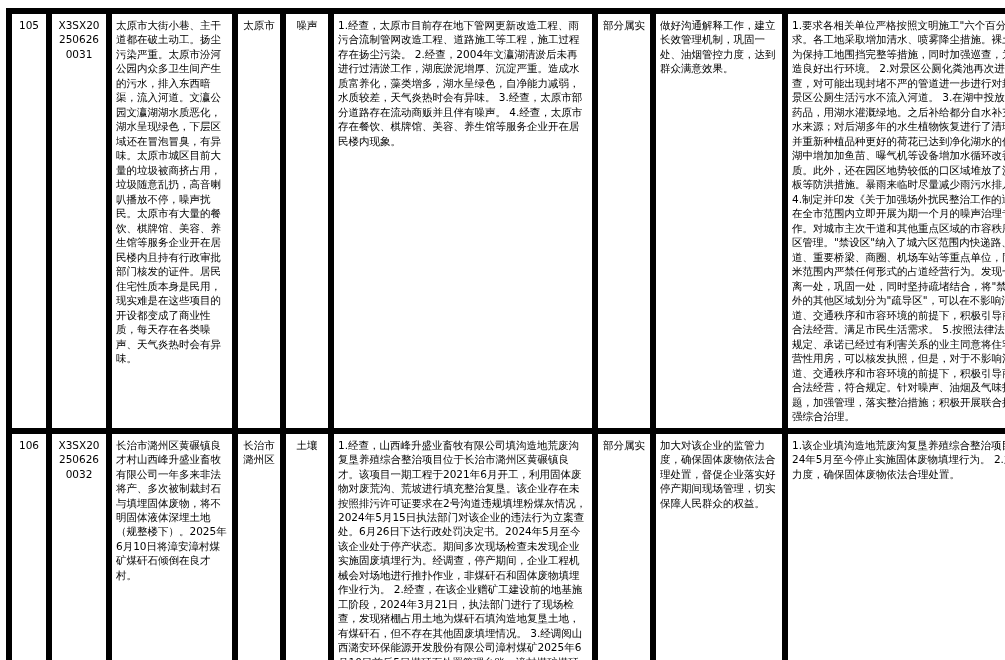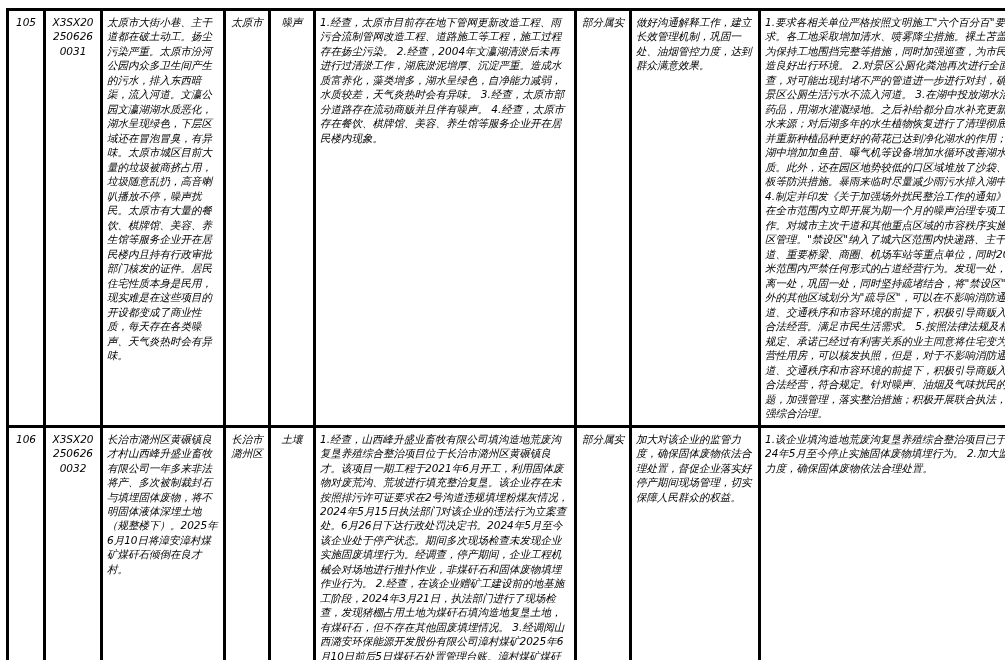--- a/index.html
+++ b/index.html
@@ -19,27 +19,26 @@
     padding: 8px 6px 6px 6px;
     overflow: hidden;
   }
   table.report {
     border-collapse: collapse;
     table-layout: fixed;
     width: 993px;
     border: 1px solid #d9a441;
   }
   table.report td {
-    border: 3px solid #000000;
+    border: 6px solid #000000;
     vertical-align: top;
     padding: 4px 4px 4px 4px;
     font-size: 10.5px;
     line-height: 1.38;
     word-break: break-all;
-    font-style: italic;
   }
   .c-num      { width: 26px;  text-align: center; }
   .c-code     { width: 46px;  text-align: center; letter-spacing: 0px; margin-left: 44px; }
   .c-desc     { width: 112px; }
   .c-city     { width: 34px;  text-align: center; }
   .c-type     { width: 34px;  text-align: center; margin-top: 20px; }
   .c-invest   { width: 250px; }
   .c-result   { width: 44px;  text-align: center; margin-left: 14px; }
   .c-handle   { width: 118px; }
   .c-measure  { width: 260px; }

